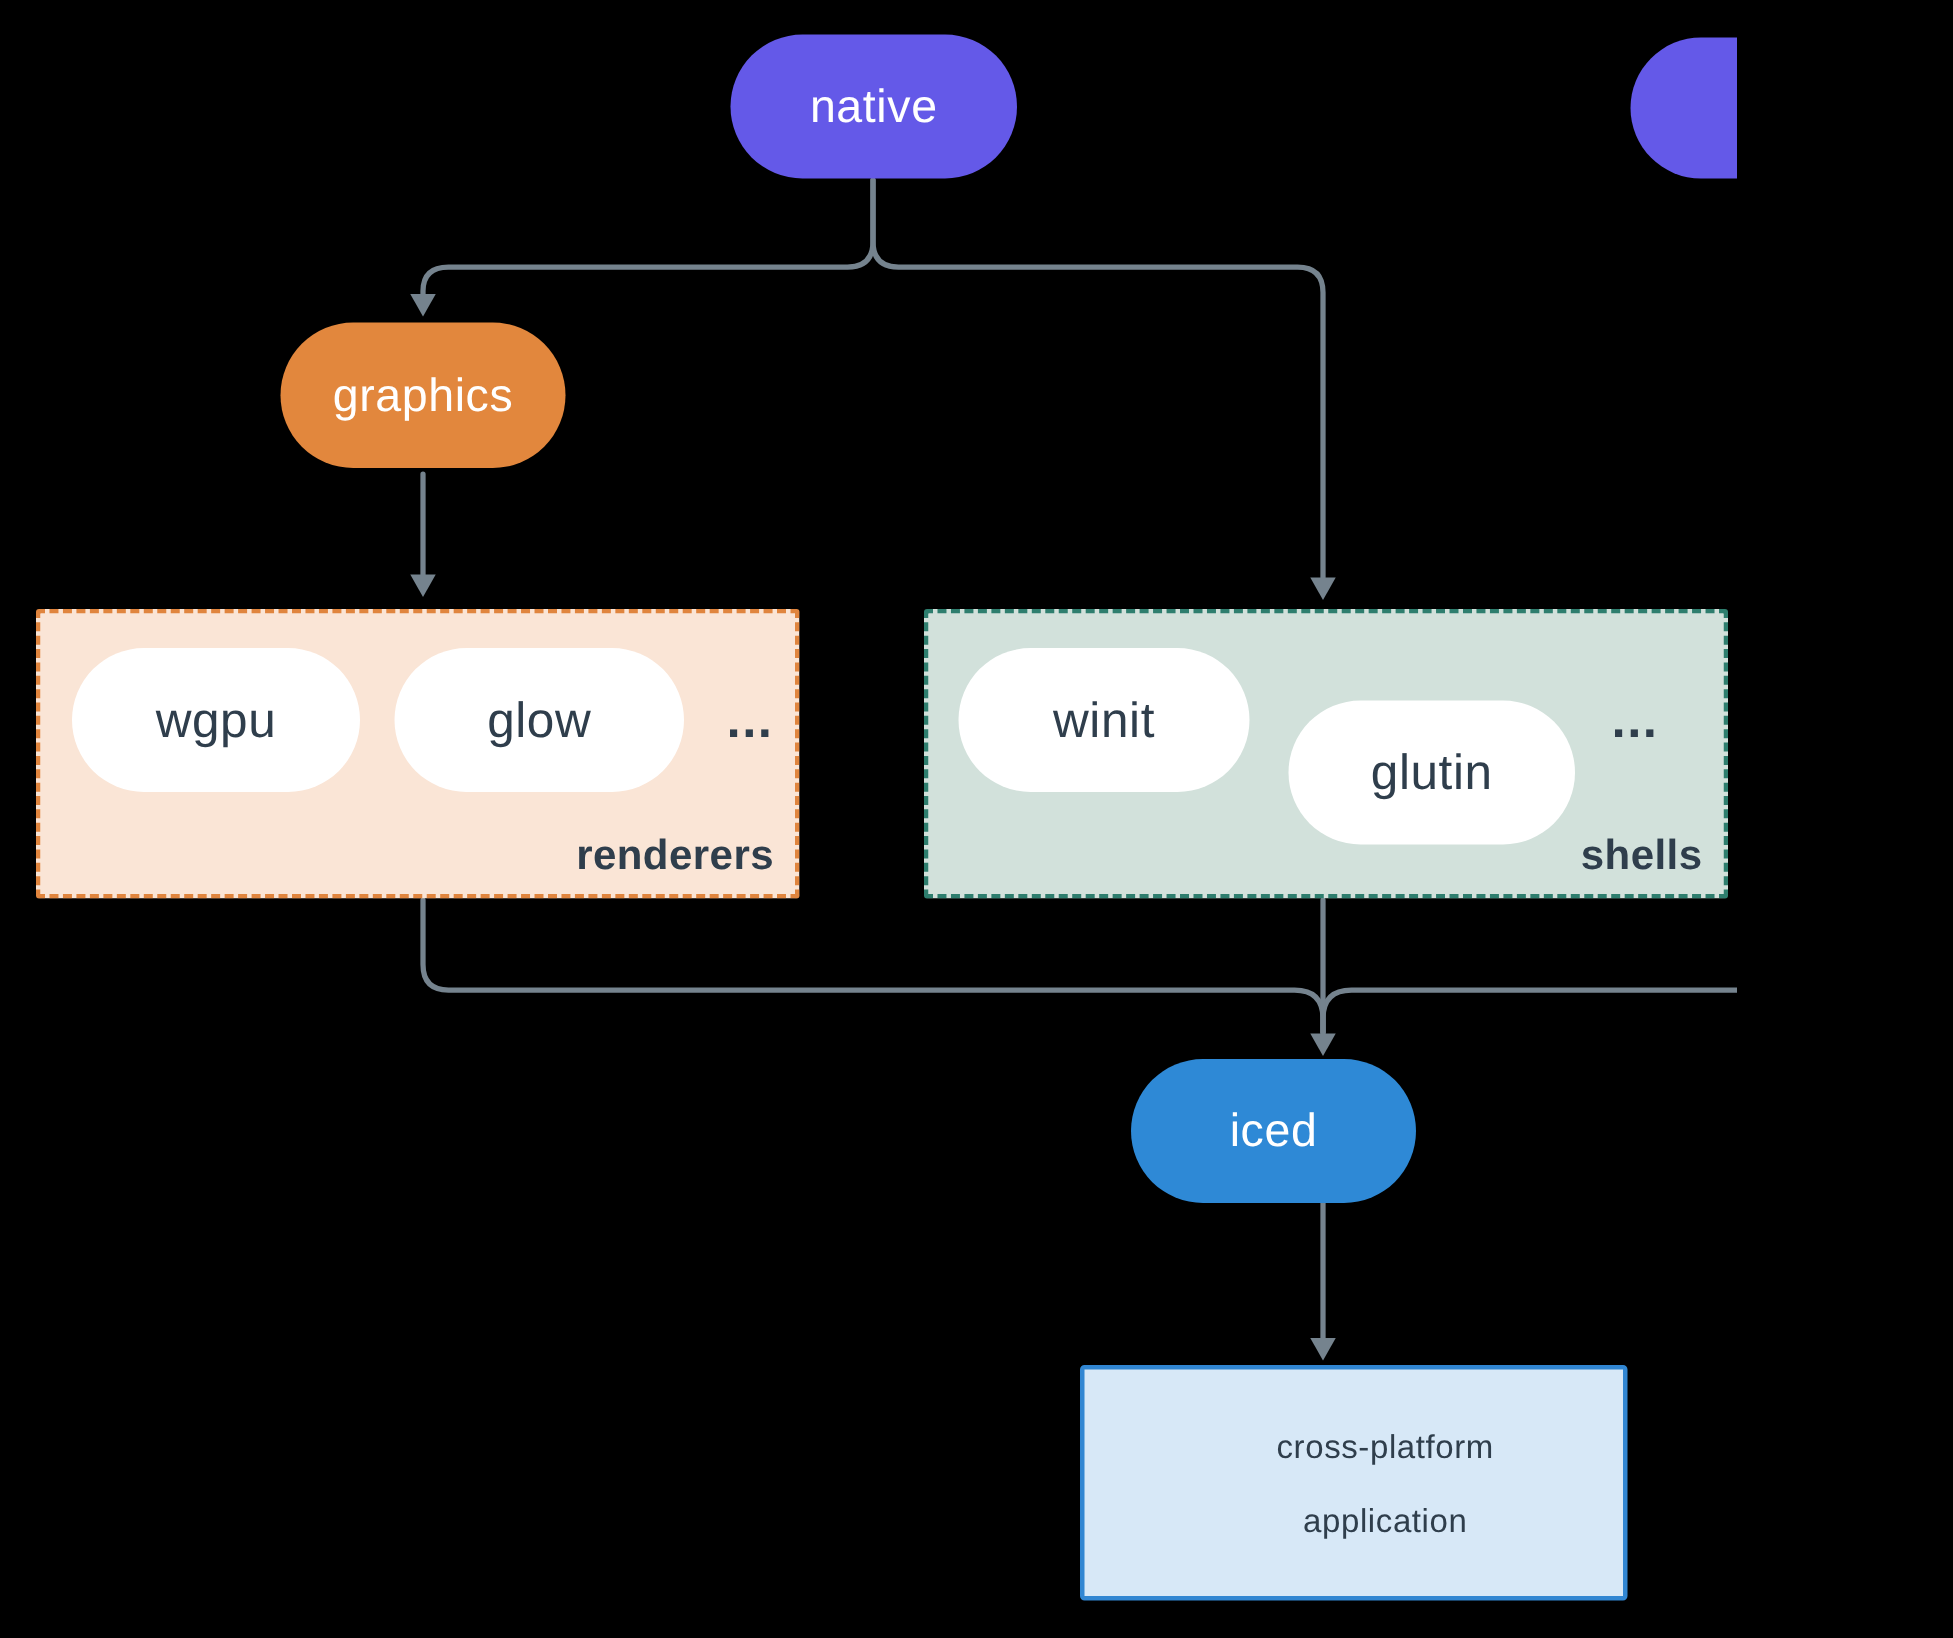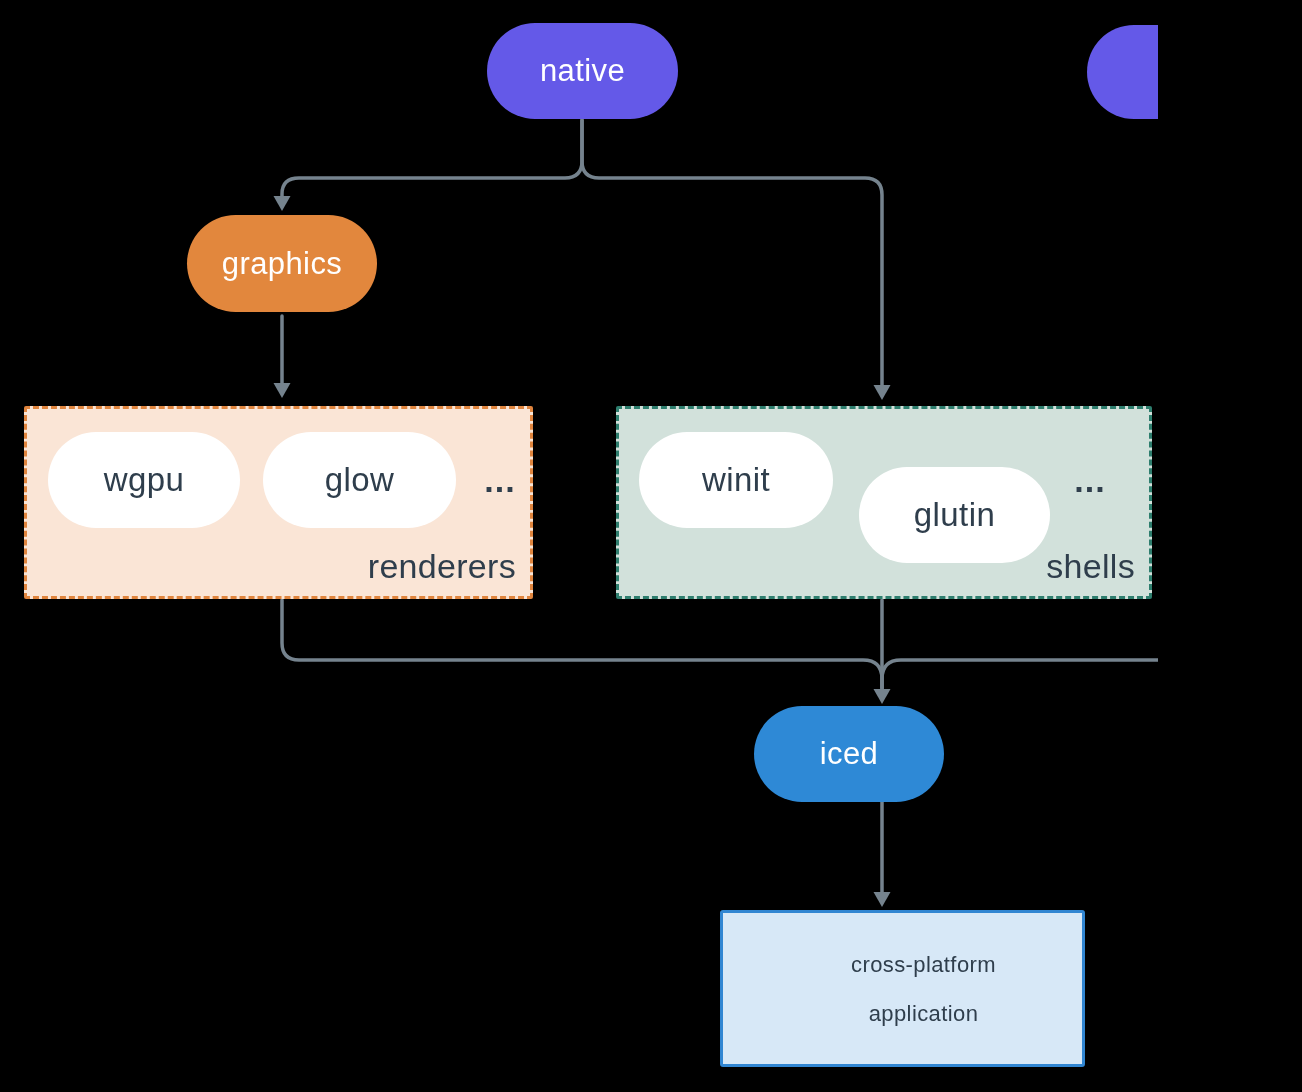--- a/index.html
+++ b/index.html
@@ -31,21 +31,21 @@
   .pill.purple{background:var(--purple);}
   .pill.orange{background:var(--orange);}
   .pill.blue{background:var(--blue);}
   .group{position:absolute;z-index:2;border-radius:2px;}
   .group.renderers{background:var(--renderers-fill);border:3px dashed var(--renderers-border);}
   .group.shells{background:var(--shells-fill);border:3px dashed var(--shells-border);}
   .inner-pill{position:absolute;display:flex;align-items:center;justify-content:center;
     background:#fff;border-radius:999px;color:var(--dark);font-size:33px;letter-spacing:.4px;}
   .ellipsis{position:absolute;display:flex;align-items:center;justify-content:center;
     color:var(--dark);font-size:34px;font-weight:bold;letter-spacing:1px;}
-  .group-label{position:absolute;right:14px;bottom:10px;color:var(--dark);font-size:34px;letter-spacing:.3px;}
+  .group-label{position:absolute;right:14px;bottom:10px;color:var(--dark);font-size:28px;letter-spacing:.3px;font-weight:bold;}
   .app-box{
     position:absolute;z-index:2;
     background:var(--app-fill);border:3px solid var(--app-border);border-radius:3px;
     display:flex;flex-direction:column;align-items:center;justify-content:center;
     color:var(--dark);font-size:22px;line-height:49px;letter-spacing:.4px;text-align:center;padding-left:42px;
   }
 </style>
 </head>
 <body>
 

